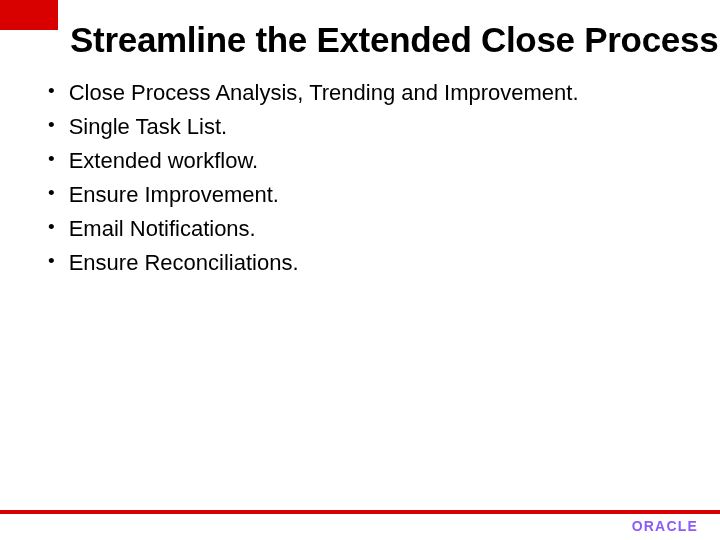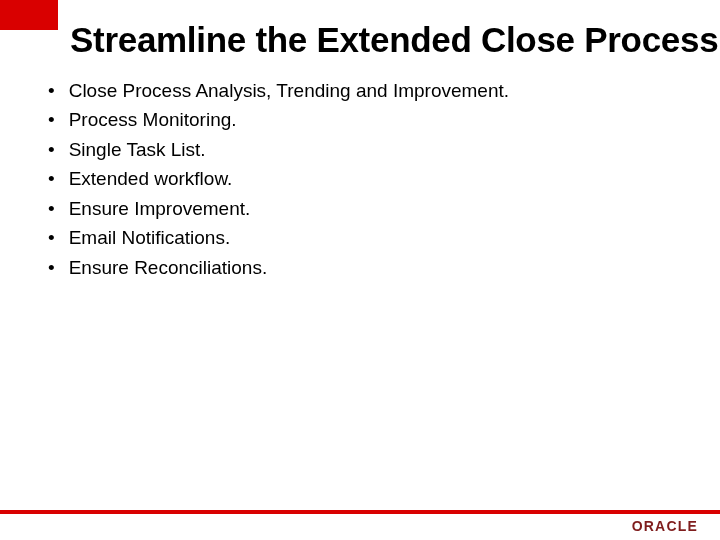--- a/index.html
+++ b/index.html
@@ -28,21 +28,21 @@
       color: #000;
       letter-spacing: -0.3px;
     }
     .bullet-list {
       position: absolute;
       top: 76px;
       left: 48px;
       list-style: none;
     }
     .bullet-list li {
-      font-size: 19px;
+      font-size: 22px;
       color: #000;
       line-height: 1.55;
       display: flex;
       align-items: flex-start;
     }
     .bullet-list li::before {
       content: "•";
       margin-right: 14px;
       font-size: 19px;
     }
@@ -54,37 +54,34 @@
       height: 4px;
       background: #d90000;
     }
     .logo {
       position: absolute;
       bottom: 6px;
       right: 22px;
       font-family: Arial, Helvetica, sans-serif;
       font-size: 14px;
       font-weight: bold;
-      color: #7f1d1d;
+      color: #8b5cf6;
       letter-spacing: 1.2px;
     }
   </style>
 </head>
 <body>
 
 <div class="red-square"></div>
 
 <h1 class="title">Streamline the Extended Close Process</h1>
 
 <ul class="bullet-list">
   <li>
       <span>Close Process Analysis, Trending and Improvement.</span>
-    </li>
-  <li>
-      <span>Process Monitoring.</span>
     </li>
   <li>
       <span>Single Task List.</span>
     </li>
   <li>
       <span>Extended workflow.</span>
     </li>
   <li>
       <span>Ensure Improvement.</span>
     </li>

